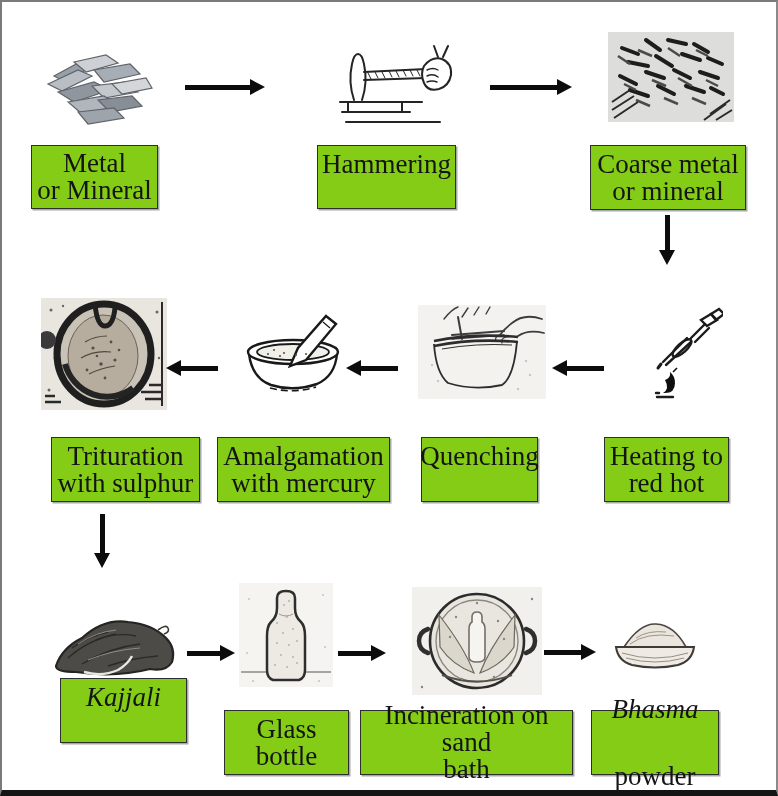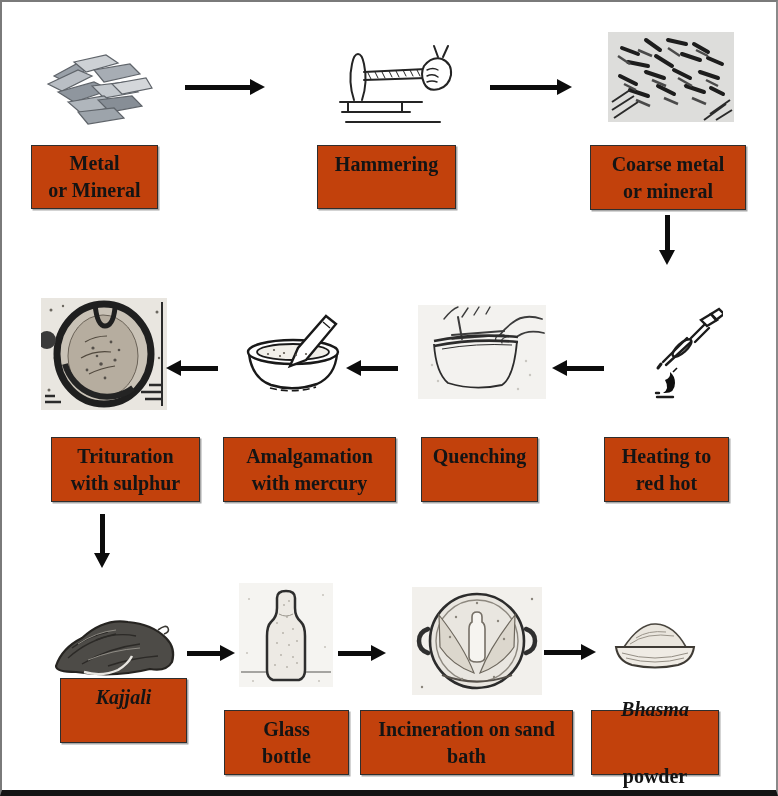--- a/index.html
+++ b/index.html
@@ -13,26 +13,26 @@
     border-bottom:6px solid #141414;
     font-family:"Liberation Serif", serif;
     overflow:hidden;
   }
   .illus{position:absolute;}
   .illus svg{display:block;width:100%;height:100%;}
   .box{
     position:absolute;
     box-sizing:border-box;
     border:1.5px solid #2e2e2e;
-    background:#c2410c;
+    background:#84cc16;
     box-shadow:1.5px 1.5px 0 #a8a8a8;
     display:flex;flex-direction:column;
     align-items:center;justify-content:center;
     text-align:center;
-    font-size:20px;line-height:27px;font-weight:700;color:#141414;
+    font-size:27px;line-height:27px;font-weight:400;color:#141414;
   }
   .box.single{justify-content:flex-start;padding-top:5px;}
   .box .ital{font-style:italic;}
   .arrow{position:absolute;display:flex;}
   .arrow-right{flex-direction:row;align-items:center;}
   .arrow-right .shaft{flex:1;height:5px;background:#0c0c0c;}
   .arrow-right .head{width:0;height:0;border-top:8px solid transparent;border-bottom:8px solid transparent;border-left:15px solid #0c0c0c;}
   .arrow-left{flex-direction:row;align-items:center;}
   .arrow-left .shaft{flex:1;height:5px;background:#0c0c0c;}
   .arrow-left .head{width:0;height:0;border-top:8px solid transparent;border-bottom:8px solid transparent;border-right:15px solid #0c0c0c;}
@@ -348,21 +348,21 @@
 
   <div class="box" style="left:602px;top:435px;width:125px;height:65px;">
     <span>Heating to</span>
     <span>red hot</span>
   </div>
 
   <div class="box single" style="left:419px;top:435px;width:117px;height:65px;">
     <span>Quenching</span>
   </div>
 
-  <div class="box" style="left:221px;top:435px;width:173px;height:65px;">
+  <div class="box" style="left:215px;top:435px;width:173px;height:65px;">
     <span>Amalgamation</span>
     <span>with mercury</span>
   </div>
 
   <div class="box" style="left:49px;top:435px;width:149px;height:65px;">
     <span>Trituration</span>
     <span>with sulphur</span>
   </div>
 
   <div class="box single" style="left:58px;top:676px;width:127px;height:65px;">

